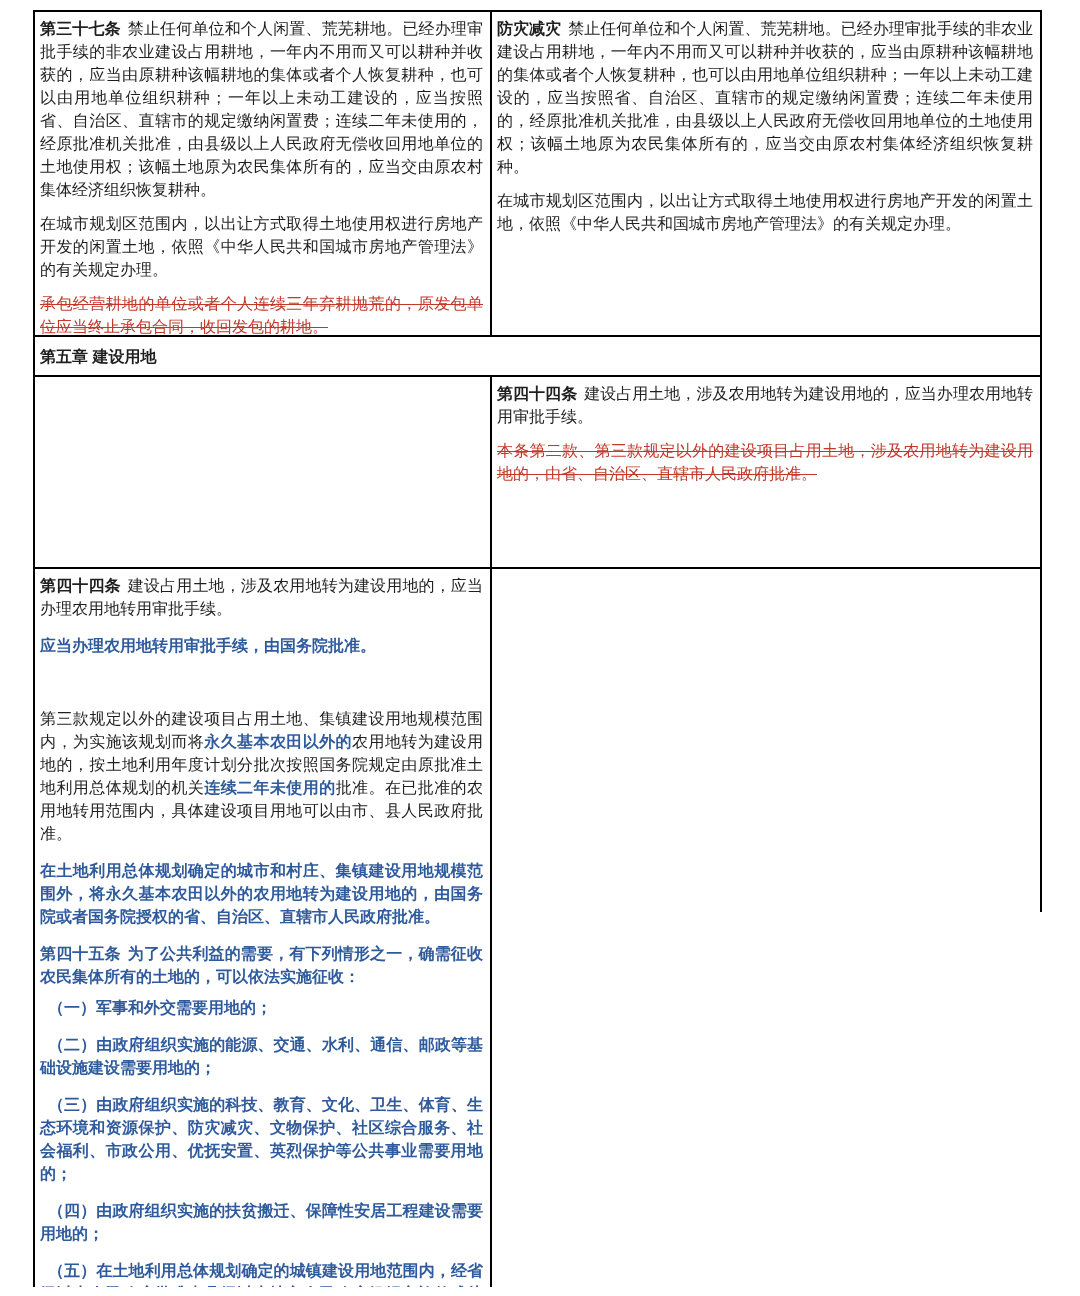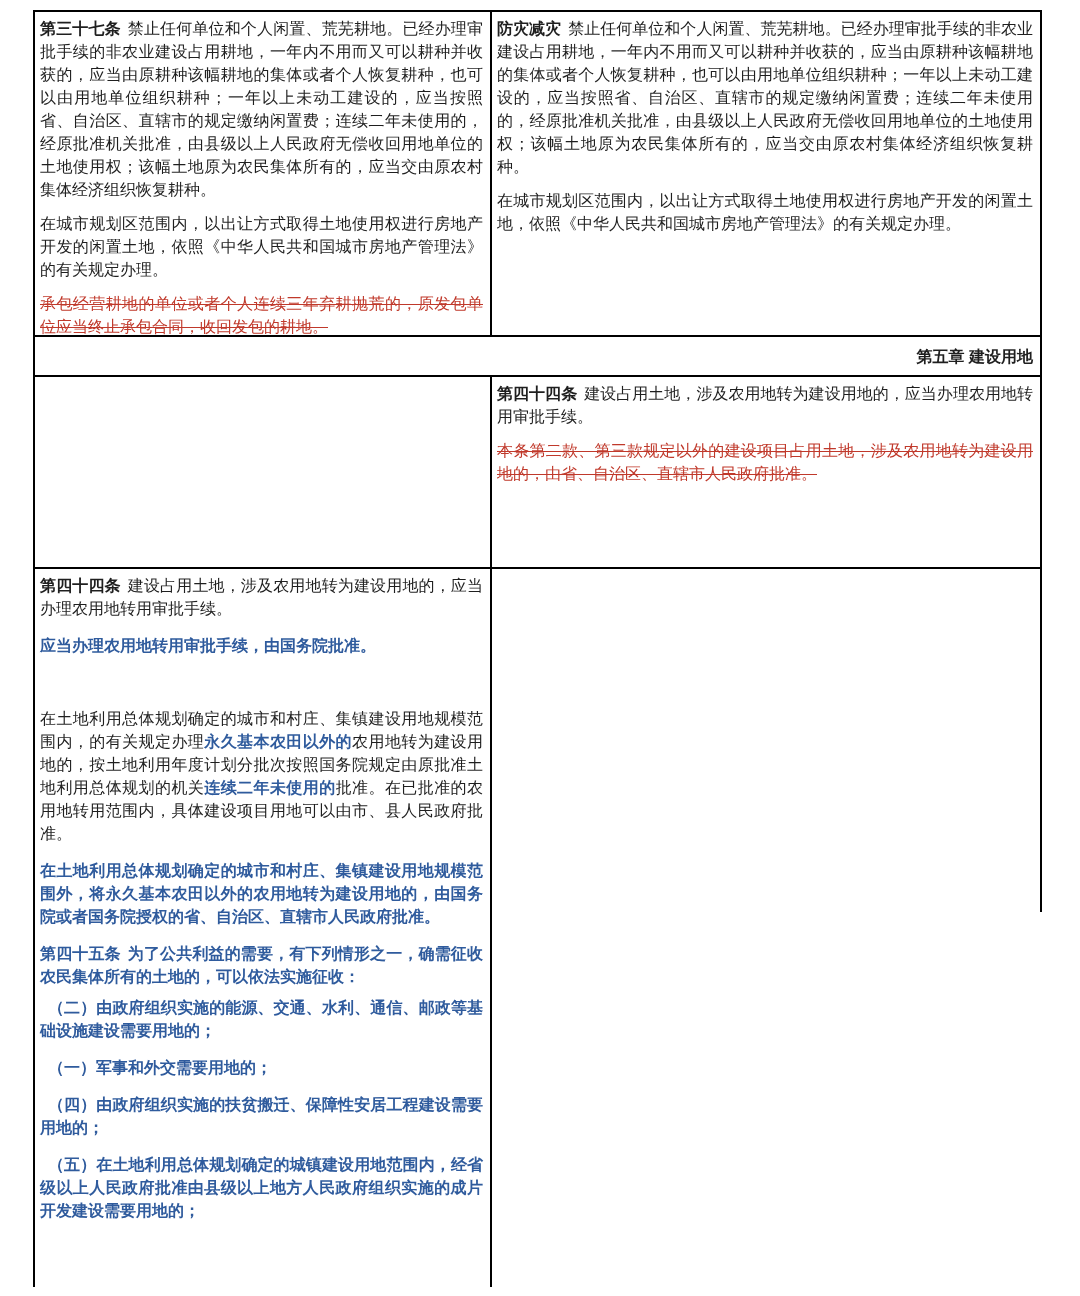--- a/index.html
+++ b/index.html
@@ -16,21 +16,21 @@
     border-top:2px solid var(--border,#000);
     border-left:2px solid var(--border,#000);
   }
   .cell {
     border-right:2px solid var(--border,#000);
     border-bottom:2px solid var(--border,#000);
     box-sizing:border-box; padding:5px 7px 0 5px;
     overflow:hidden; text-align:justify;
   }
   .chapter-cell {
-    grid-column:1 / 3; text-align:right; font-weight:bold;
+    grid-column:1 / 3; text-align:left; font-weight:bold;
     padding-top:8px;
   }
   .span-rows { grid-row:4 / 6; }
   .no-bottom { border-bottom:none; }
   p { margin:0 0 11px 0; }
   .span-rows p { margin-bottom:14px; }
   .term { font-weight:bold; margin-right:7px; }
   .del { color:var(--deleted,#c0392b); text-decoration:line-through; }
   b.del, .del .term { font-weight:bold; }
   .add { color:var(--added,#2f5b9d); font-weight:bold; }
@@ -64,25 +64,26 @@
     <div class="cell"></div>
 
     <div class="cell">
       <p><span class="term">第四十四条</span><span>建设占用土地，涉及农用地转为建设用地的，应当办理农用地转用审批手续。</span></p>
       <p class="del">本条第二款、第三款规定以外的建设项目占用土地，涉及农用地转为建设用地的，由省、自治区、直辖市人民政府批准。</p>
     </div>
 
     <div class="cell span-rows no-bottom">
       <p><span class="term">第四十四条</span><span>建设占用土地，涉及农用地转为建设用地的，应当办理农用地转用审批手续。</span></p>
       <p class="add gap-lg">应当办理农用地转用审批手续，由国务院批准。</p>
-      <p><span>在土地利用总体规划确定的城市和村庄、集镇建设用地规模范围内，的有关规定办理</span><span class="add">永久基本农田以外的</span><span>农用地转为建设用地的，按土地利用年度计划分批次按照国务院规定由原批准土地利用总体规划的机关</span><span class="add">连续二年未使用的</span><span>批准。在已批准的农用地转用范围内，具体建设项目用地可以由市、县人民政府批准。</span></p>
+      <p><span>第三款规定以外的建设项目占用土地、集镇建设用地规模范围内，为实施该规划而将</span><span class="add">永久基本农田以外的</span><span>农用地转为建设用地的，按土地利用年度计划分批次按照国务院规定由原批准土地利用总体规划的机关</span><span class="add">连续二年未使用的</span><span>批准。在已批准的农用地转用范围内，具体建设项目用地可以由市、县人民政府批准。</span></p>
       <p class="add">在土地利用总体规划确定的城市和村庄、集镇建设用地规模范围外，将永久基本农田以外的农用地转为建设用地的，由国务院或者国务院授权的省、自治区、直辖市人民政府批准。</p>
       <p class="add intro"><span class="term">第四十五条</span><span>为了公共利益的需要，有下列情形之一，确需征收农民集体所有的土地的，可以依法实施征收：</span></p>
+      <p class="add item">（一）军事和外交需要用地的；</p>
       <p class="add item">（二）由政府组织实施的能源、交通、水利、通信、邮政等基础设施建设需要用地的；</p>
-      <p class="add item">（一）军事和外交需要用地的；</p>
+      <p class="add item">（三）由政府组织实施的科技、教育、文化、卫生、体育、生态环境和资源保护、防灾减灾、文物保护、社区综合服务、社会福利、市政公用、优抚安置、英烈保护等公共事业需要用地的；</p>
       <p class="add item item-sp">（四）由政府组织实施的扶贫搬迁、保障性安居工程建设需要用地的；</p>
       <p class="add item">（五）在土地利用总体规划确定的城镇建设用地范围内，经省级以上人民政府批准由县级以上地方人民政府组织实施的成片开发建设需要用地的；</p>
 
     </div>
 
     <div class="cell no-bottom"></div>
 
   </div>
 </div>
 

